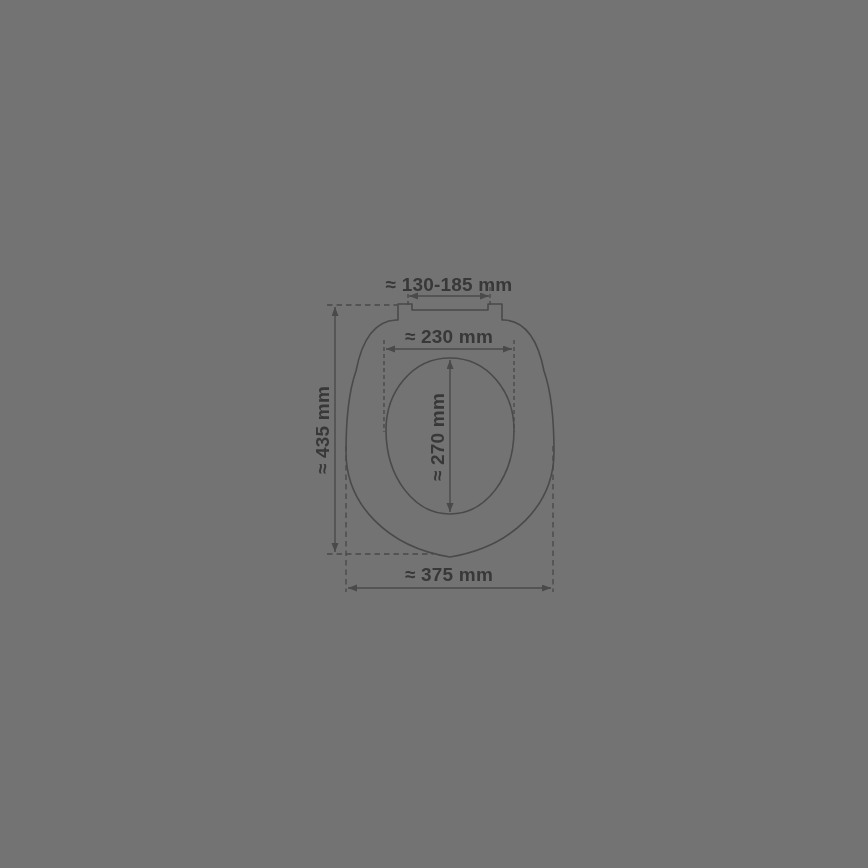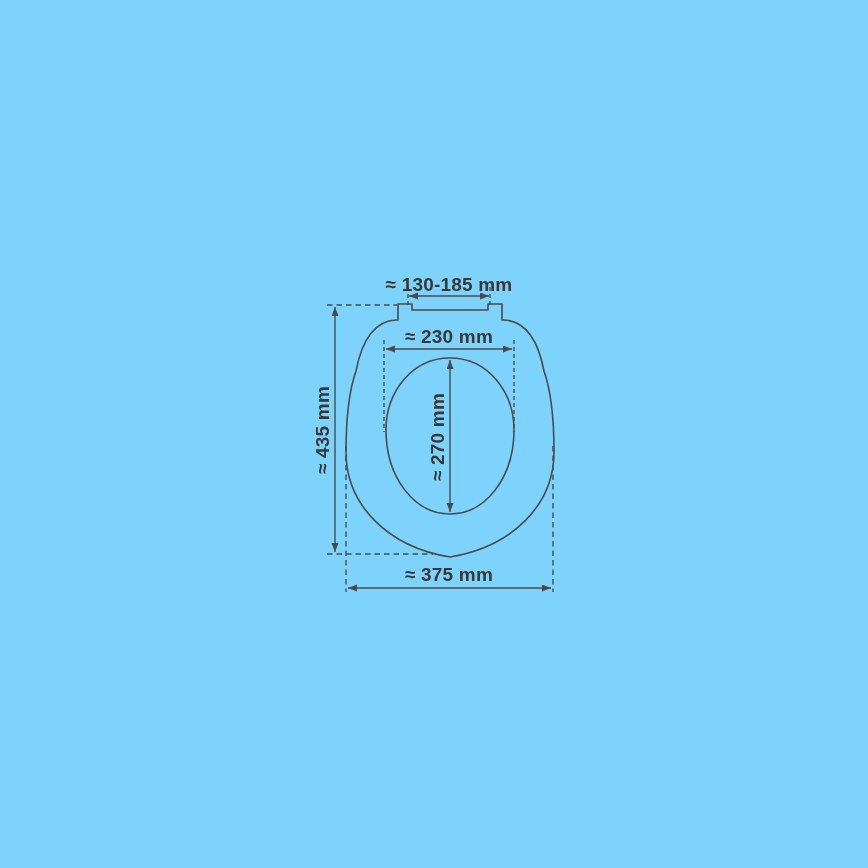--- a/index.html
+++ b/index.html
@@ -5,21 +5,21 @@
   html, body {
     margin: 0;
     padding: 0;
     background: #ffffff;
     font-family: "Liberation Sans", sans-serif;
   }
   .canvas {
     position: relative;
     width: 868px;
     height: 868px;
-    background: #7dd3fc;
+    background: #737373;
     overflow: hidden;
   }
   .canvas svg {
     position: absolute;
     left: 0;
     top: 0;
     width: 868px;
     height: 868px;
     display: block;
   }

